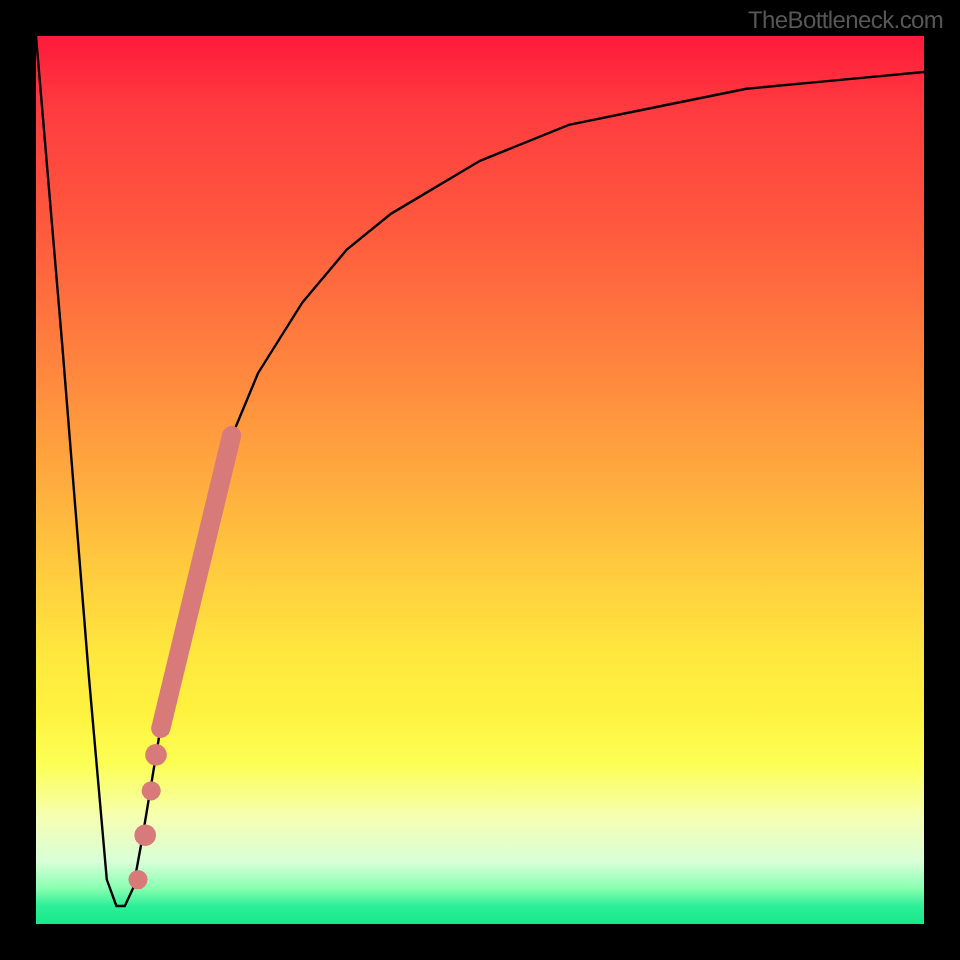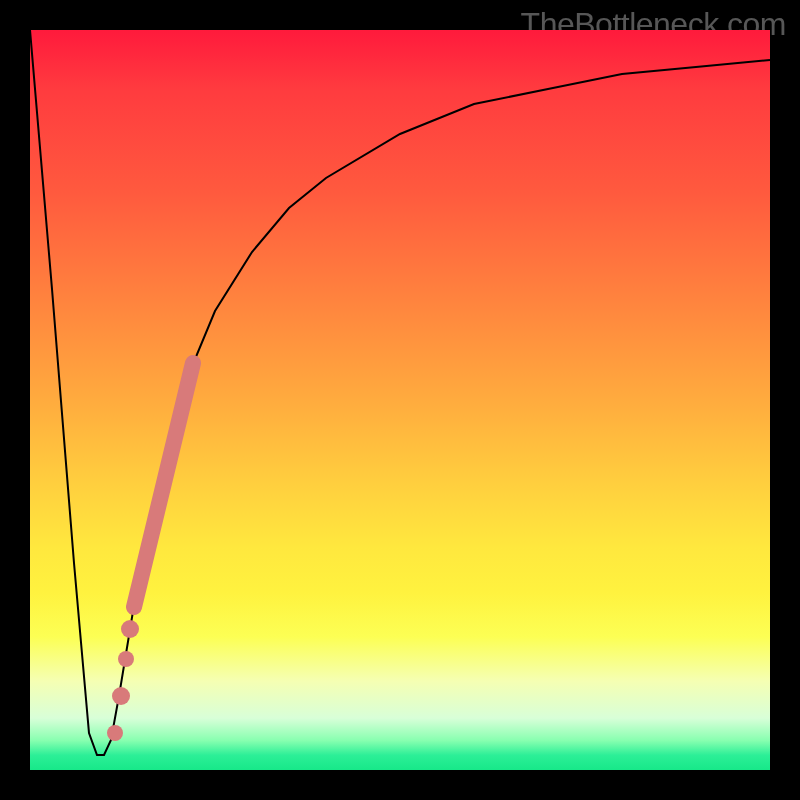--- a/index.html
+++ b/index.html
@@ -14,21 +14,21 @@
     position: relative;
     width: 800px;
     height: 800px;
     background: #000;
   }
   .watermark {
     position: absolute;
     top: 6px;
     right: 14px;
     font-family: Arial, Helvetica, sans-serif;
-    font-size: 32px;
+    font-size: 20px;
     color: #575757;
     font-weight: 500;
     letter-spacing: -0.5px;
   }
   .plot {
     position: absolute;
     left: 30px;
     top: 30px;
     width: 740px;
     height: 740px;

